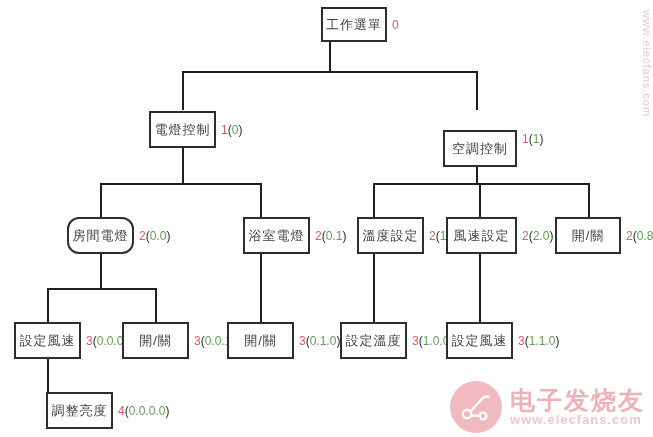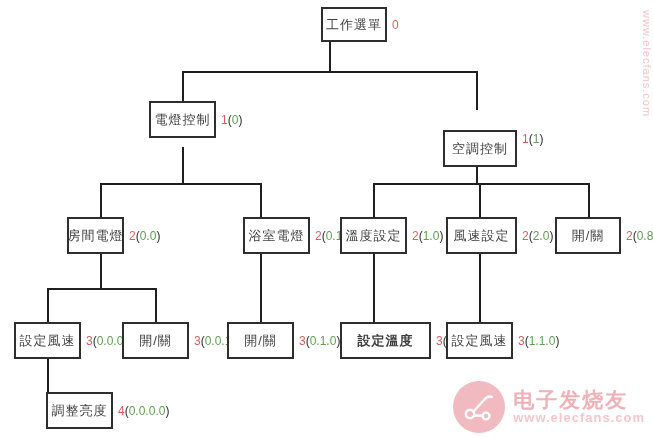--- a/index.html
+++ b/index.html
@@ -15,21 +15,21 @@
        margin-left:5px;font-size:12px;white-space:nowrap;}
   .tag .num{color:#e05c5c;}
   .tag .pa{color:#2f2f2f;}
   .tag .inner{color:#5fa052;}
   
   .wm{position:absolute;right:8px;bottom:4px;display:flex;align-items:center;
       opacity:.75;}
   .wm-logo{width:52px;height:52px;border-radius:50%;background:#eda3ab;
       display:flex;align-items:center;justify-content:center;margin-right:8px;}
   .wm-text{display:flex;flex-direction:column;line-height:1.05;}
-  .wm-brand{color:#ea97a1;font-size:21px;font-weight:bold;letter-spacing:2px;}
+  .wm-brand{color:#ea97a1;font-size:25px;font-weight:bold;letter-spacing:2px;}
   .wm-url{color:#f0b3ba;font-size:13px;font-weight:bold;letter-spacing:1px;}
   .wm-side{position:absolute;top:10px;right:0px;writing-mode:vertical-rl;
       color:#f0b3ba;font-size:11px;letter-spacing:1px;opacity:.8;}
 </style>
 </head>
 <body>
 
 <div class="stage">
 
   <div class="line" style="left:329px;top:42px;width:2px;height:31px;"></div>
@@ -58,47 +58,47 @@
   <div class="line" style="left:479px;top:254px;width:2px;height:68px;"></div>
   <div class="line" style="left:47px;top:358px;width:2px;height:34px;"></div>
 
   <div class="node" style="left:297px;top:7px;padding-left:24px;">
     <div class="box" style="width:66px;height:35px;">
         <span>工作選單</span>
       </div>
     <div class="tag"><span class="num">0</span></div>
   </div>
 
-  <div class="node" style="left:149px;top:101px;">
+  <div class="node" style="left:149px;top:111px;">
     <div class="box" style="width:67px;height:37px;">
         <span>電燈控制</span>
       </div>
     <div class="tag"><span class="num">1</span><span class="pa">(</span><span class="inner">0</span><span class="pa">)</span></div>
   </div>
   <div class="node" style="left:443px;top:110px;">
     <div class="box" style="width:74px;height:37px;margin-top:20px;">
         <span>空調控制</span>
       </div>
     <div class="tag"><span class="num">1</span><span class="pa">(</span><span class="inner">1</span><span class="pa">)</span></div>
   </div>
 
   <div class="node" style="left:67px;top:217px;">
-    <div class="box" style="width:57px;height:37px;">
+    <div class="box" style="width:67px;height:37px;border-radius:12px;">
         <span>房間電燈</span>
       </div>
     <div class="tag"><span class="num">2</span><span class="pa">(</span><span class="inner">0.0</span><span class="pa">)</span></div>
   </div>
   <div class="node" style="left:227px;top:217px;padding-left:16px;">
     <div class="box" style="width:67px;height:37px;">
         <span>浴室電燈</span>
       </div>
     <div class="tag"><span class="num">2</span><span class="pa">(</span><span class="inner">0.1</span><span class="pa">)</span></div>
   </div>
   <div class="node" style="left:340px;top:217px;">
-    <div class="box" style="width:67px;height:37px;">
+    <div class="box" style="width:67px;height:37px;margin-left:17px;">
         <span>溫度設定</span>
       </div>
     <div class="tag"><span class="num">2</span><span class="pa">(</span><span class="inner">1.0</span><span class="pa">)</span></div>
   </div>
   <div class="node" style="left:446px;top:217px;">
     <div class="box" style="width:71px;height:37px;">
         <span>風速設定</span>
       </div>
     <div class="tag"><span class="num">2</span><span class="pa">(</span><span class="inner">2.0</span><span class="pa">)</span></div>
   </div>
@@ -121,21 +121,21 @@
       </div>
     <div class="tag"><span class="num">3</span><span class="pa">(</span><span class="inner">0.0.1</span><span class="pa">)</span></div>
   </div>
   <div class="node" style="left:227px;top:322px;">
     <div class="box" style="width:67px;height:37px;">
         <span>開/關</span>
       </div>
     <div class="tag"><span class="num">3</span><span class="pa">(</span><span class="inner">0.1.0</span><span class="pa">)</span></div>
   </div>
   <div class="node" style="left:340px;top:322px;">
-    <div class="box" style="width:91px;height:37px;font-weight:bold;">
+    <div class="box" style="width:67px;height:37px;">
         <span>設定溫度</span>
       </div>
     <div class="tag"><span class="num">3</span><span class="pa">(</span><span class="inner">1.0.0</span><span class="pa">)</span></div>
   </div>
   <div class="node" style="left:446px;top:322px;">
     <div class="box" style="width:67px;height:37px;">
         <span>設定風速</span>
       </div>
     <div class="tag"><span class="num">3</span><span class="pa">(</span><span class="inner">1.1.0</span><span class="pa">)</span></div>
   </div>

